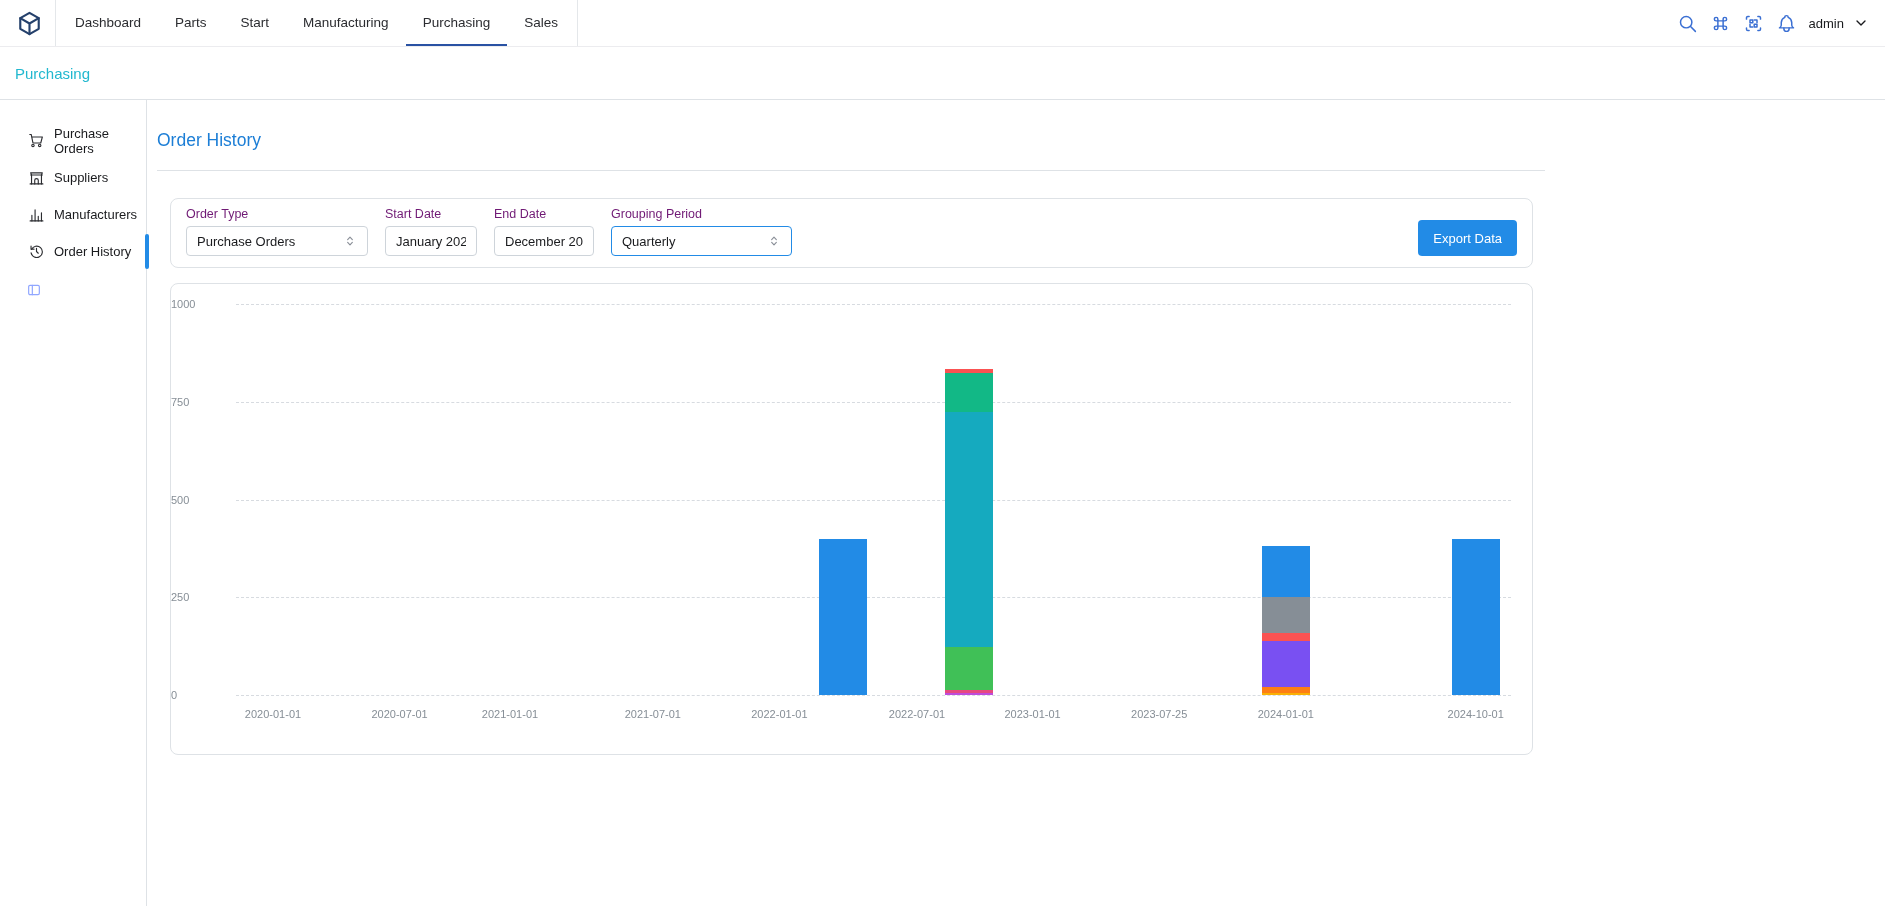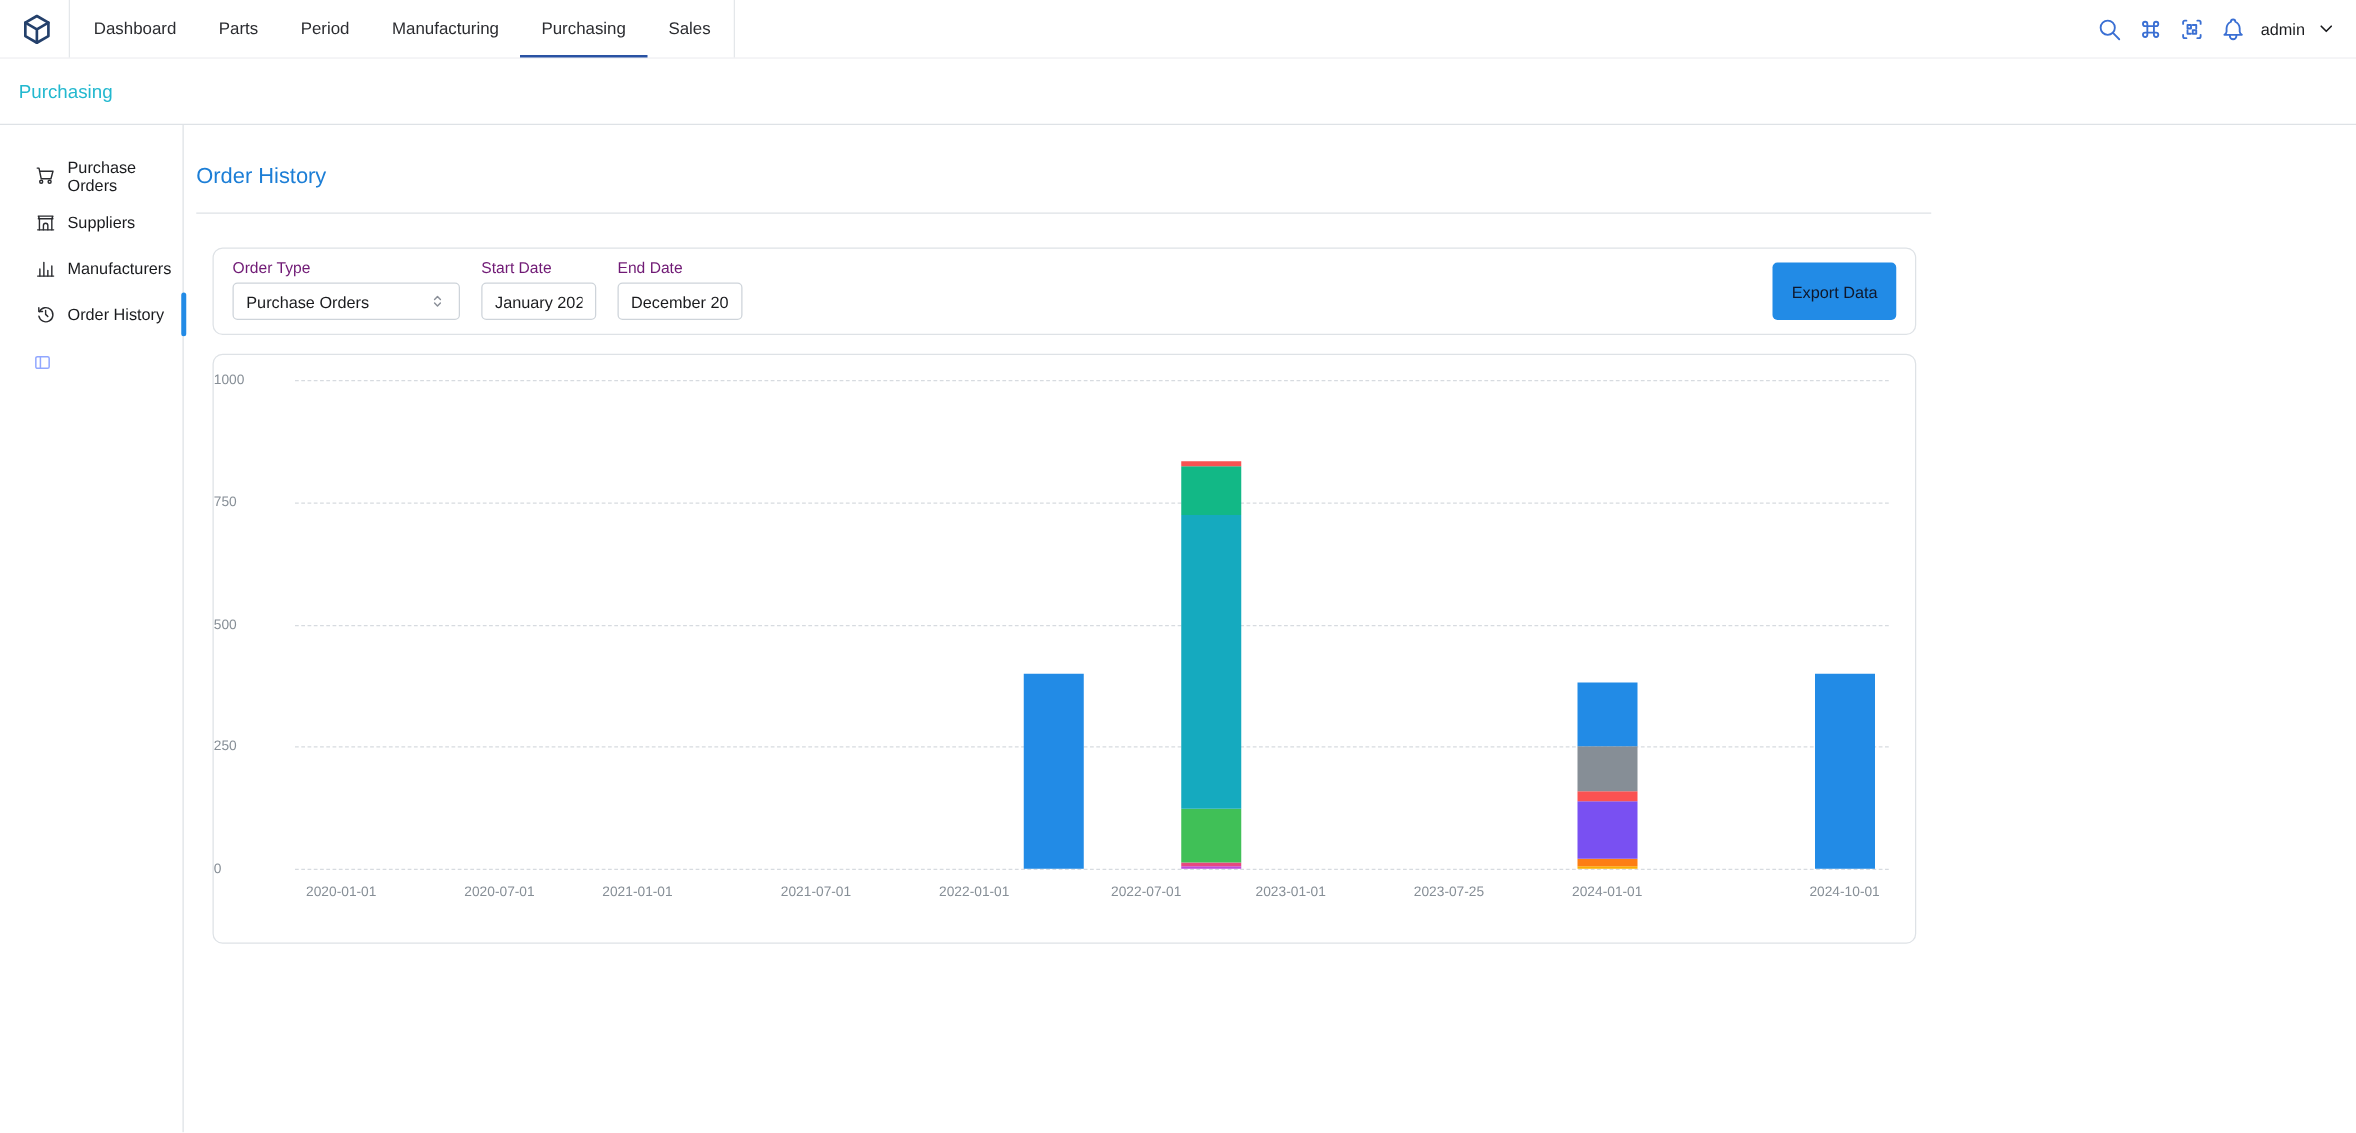--- a/index.html
+++ b/index.html
@@ -43,21 +43,21 @@
   
   .filter-card{margin-top:27px;height:70px;display:flex;align-items:flex-end;gap:17px;padding:10px 15px 11px}
   .field{display:flex;flex-direction:column;gap:5px}
   .field-label{font-size:12.5px;color:#701a75;font-weight:500}
   .control{height:30px;border:1px solid #ced4da;border-radius:4px;background:#fff;font-size:13px;color:#1a1b1e;display:flex;align-items:center;padding:0 10px;font-family:inherit}
   input.control{outline:none;width:100%}
   .select{justify-content:space-between;cursor:pointer}
   .select .sel-icon{width:14px;height:14px;color:#8a8f98;margin-left:8px;flex:none}
   .select.focused{border:1.5px solid var(--accent)}
   .w-order{width:182px}.w-start{width:92px}.w-end{width:100px}.w-group{width:181px}
-  .export-btn{margin-left:auto;height:46px;padding:0 15px;background:var(--accent);color:#0f172a;border:none;border-radius:4px;font-size:13px;cursor:pointer;font-family:inherit}
+  .export-btn{margin-left:auto;height:36px;padding:0 15px;background:var(--accent);color:#ffffff;border:none;border-radius:4px;font-size:13px;cursor:pointer;font-family:inherit}
 
   
   .chart-card{margin-top:15px;height:472px;position:relative}
   .plot{position:absolute;inset:0}
   .gridline{position:absolute;height:0;border-top:1px dashed #d7dbe0}
   .ytick{position:absolute;left:0;width:55px;text-align:left;font-size:11px;color:var(--muted)}
   .xtick{position:absolute;width:90px;top:424px;text-align:center;font-size:11px;color:var(--muted)}
   .seg{position:absolute}
 </style>
 </head>
@@ -66,21 +66,21 @@
 <div class="navbar">
   <div class="logo-wrap">
     <svg viewBox="0 0 24 24" fill="none" stroke="#24406b" stroke-width="1.9" stroke-linejoin="round" stroke-linecap="round">
       <path d="M12 2.5l8.2 4.75v9.5L12 21.5l-8.2-4.75v-9.5z"></path>
       <path d="M12 12l8.2-4.75M12 12L3.8 7.25M12 12v9.5"></path>
     </svg>
   </div>
   <nav class="tabs">
     <a class="tab">Dashboard</a>
     <a class="tab">Parts</a>
-    <a class="tab">Period</a>
+    <a class="tab">Start</a>
     <a class="tab">Manufacturing</a>
     <a class="tab active">Purchasing</a>
     <a class="tab">Sales</a>
   </nav>
   <div class="nav-right">
     <svg class="nav-icon" viewBox="0 0 24 24" fill="none" stroke="currentColor" stroke-width="1.7" stroke-linecap="round" stroke-linejoin="round">
       <circle cx="10.5" cy="10.5" r="6.5"></circle>
         <path d="M15.5 15.5L21 21"></path>
     </svg>
     <svg class="nav-icon" viewBox="0 0 24 24" fill="none" stroke="currentColor" stroke-width="1.7" stroke-linecap="round" stroke-linejoin="round">
@@ -168,20 +168,30 @@
       <div class="field">
         <span class="field-label">Start Date</span>
         <div class="w-start">
           <input class="control" type="text" readonly="" value="January 2020" style="">
         </div>
       </div>
       <div class="field">
         <span class="field-label">End Date</span>
         <div class="w-end">
           <input class="control" type="text" readonly="" value="December 2024" style="">
+        </div>
+      </div>
+      <div class="field">
+        <span class="field-label">Grouping Period</span>
+        <div class="control select focused w-group">
+          <span>Quarterly</span>
+          <svg class="sel-icon" viewBox="0 0 24 24" fill="none" stroke="currentColor" stroke-width="2" stroke-linecap="round" stroke-linejoin="round">
+            <path d="M8 9.5l4-4 4 4"></path>
+              <path d="M8 14.5l4 4 4-4"></path>
+          </svg>
         </div>
       </div>
       <button class="export-btn">Export Data</button>
     </div>
 
     <div class="card chart-card">
       <div class="plot">
           <div class="gridline" style="top: 411px; left: 65px; width: 1275px;"></div>
           <div class="ytick" style="top: 405px;">0</div>
           <div class="gridline" style="top: 313.25px; left: 65px; width: 1275px;"></div>

